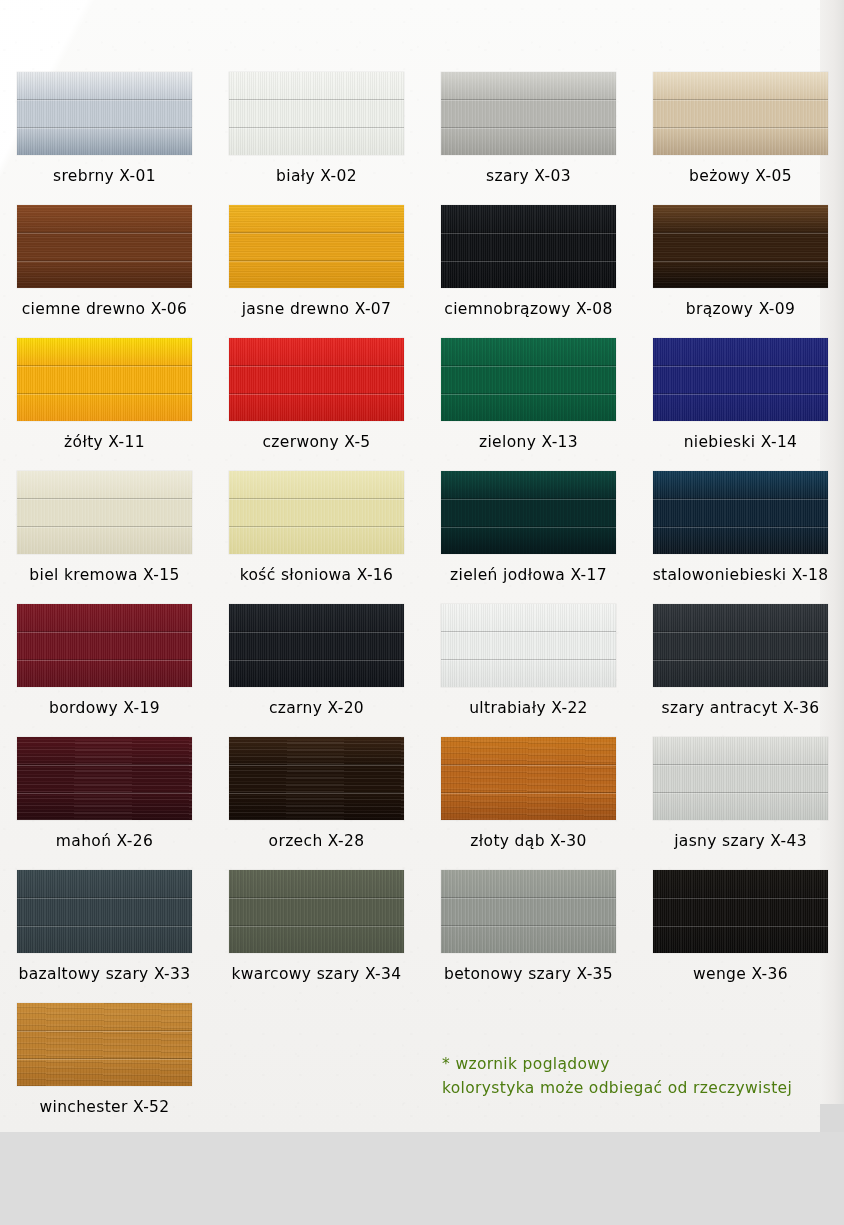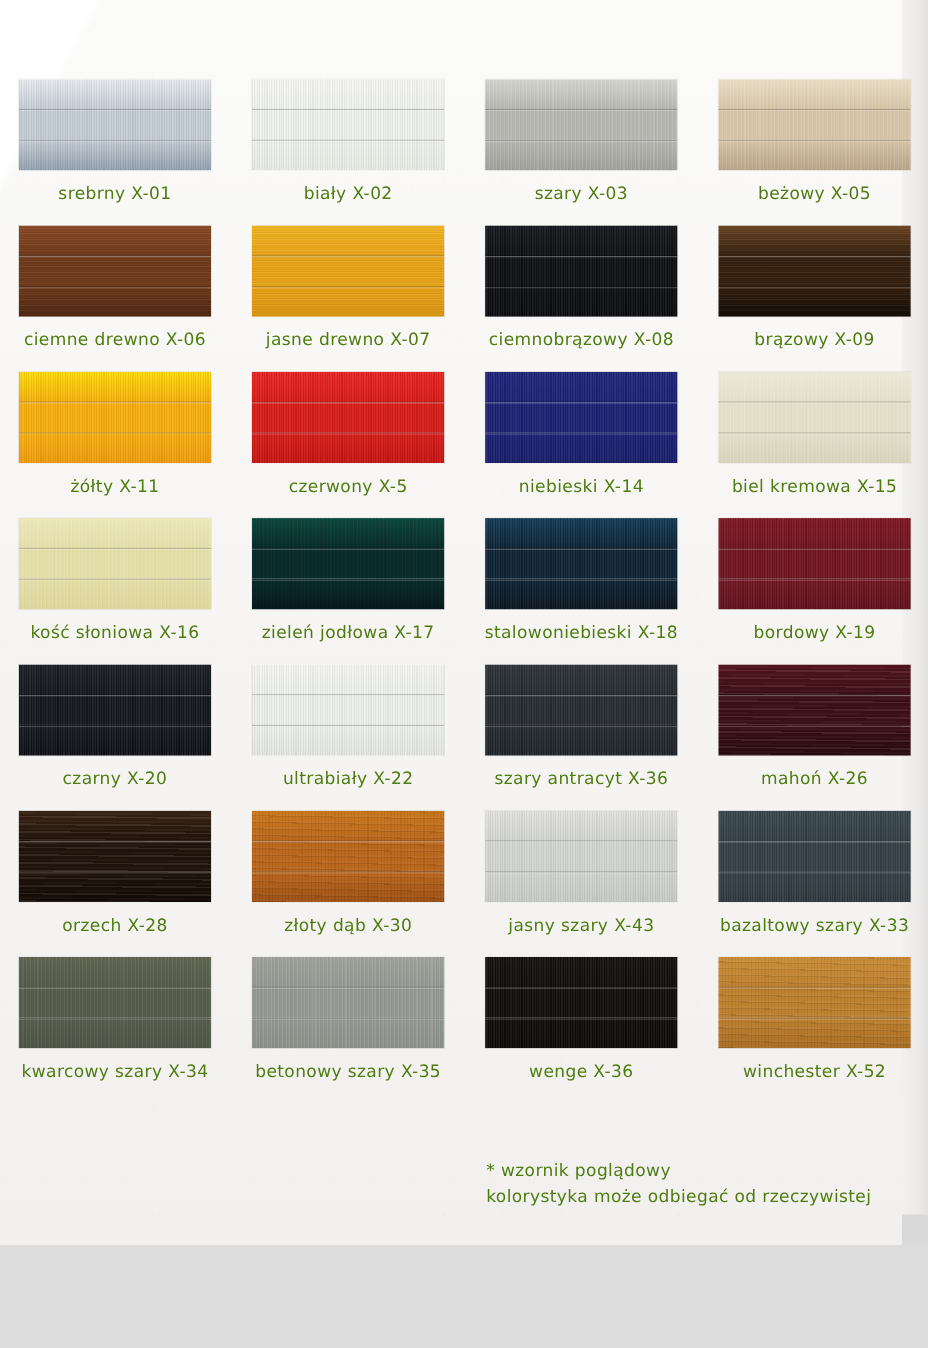--- a/index.html
+++ b/index.html
@@ -178,21 +178,21 @@
   }
 
   .label {
     position: absolute;
     left: -18px;
     right: -18px;
     top: 95px;
     text-align: center;
     font-size: 15.5px;
     letter-spacing: .35px;
-    color: #4d7c0f;
+    color: #000000;
     font-family: "DejaVu Sans", sans-serif;
     white-space: nowrap;
   }
 
   
   #footnote {
     position: absolute;
     left: 442px;
     top: 1052px;
     font-size: 15.5px;
@@ -359,20 +359,35 @@
         <div class="seam s1"></div>
         <div class="seam s2"></div>
         <div class="hilite h1"></div>
         <div class="hilite h2"></div>
       </div>
       <div class="label">czerwony X-5</div>
     </div>
     <div class="cell">
       <div class="swatch">
         <div class="slats">
+          <div class="slat a" style="background: linear-gradient(rgb(17, 102, 68) 0%, rgb(13, 91, 60) 100%);"></div>
+          <div class="slat b" style="background: linear-gradient(rgb(13, 91, 60) 0%, rgb(13, 91, 60) 100%);"></div>
+          <div class="slat c" style="background: linear-gradient(rgb(13, 91, 60) 0%, rgb(10, 80, 53) 100%);"></div>
+        </div>
+        <div class="tex-vert"></div>
+        <div class="seam s1"></div>
+        <div class="seam s2"></div>
+        <div class="hilite h1"></div>
+        <div class="hilite h2"></div>
+      </div>
+      <div class="label">zielony X-13</div>
+    </div>
+    <div class="cell">
+      <div class="swatch">
+        <div class="slats">
           <div class="slat a" style="background: linear-gradient(rgb(30, 36, 121) 0%, rgb(27, 32, 114) 100%);"></div>
           <div class="slat b" style="background: linear-gradient(rgb(27, 32, 114) 0%, rgb(27, 32, 114) 100%);"></div>
           <div class="slat c" style="background: linear-gradient(rgb(27, 32, 114) 0%, rgb(23, 28, 104) 100%);"></div>
         </div>
         <div class="tex-fine"></div>
         <div class="seam s1"></div>
         <div class="seam s2"></div>
         <div class="hilite h1"></div>
         <div class="hilite h2"></div>
       </div>

